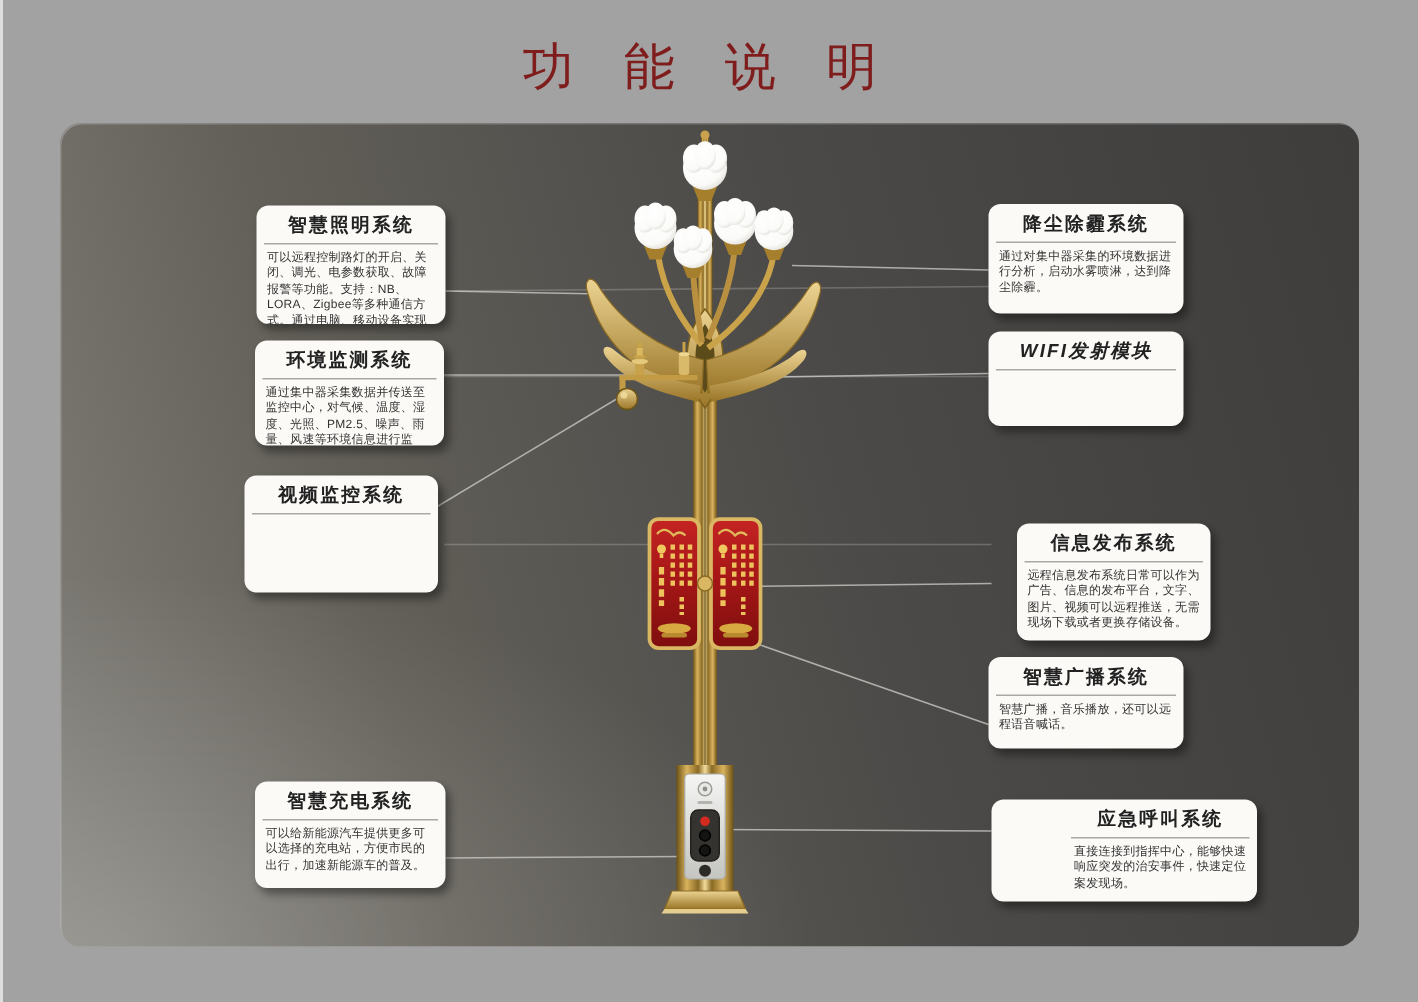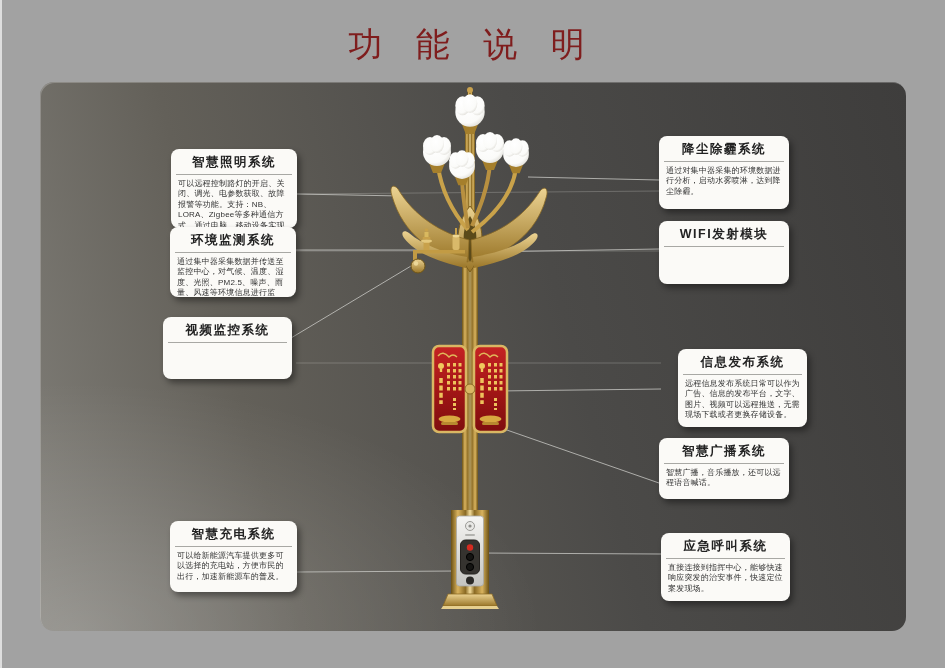--- a/index.html
+++ b/index.html
@@ -40,30 +40,30 @@
   }
   .callout .c-div{
     border-top:1px solid #a8a8a4;margin:0 5px;height:0;
   }
   .callout .c-body{
     font-size:8px;line-height:1.3;color:#333;
     padding:4px 7px 5px;text-align:left;
     white-space:pre-line;letter-spacing:.2px;
   }
   
-  .cl1{left:171px;top:149px;width:126px;height:79px;}
+  .cl1{left:171px;top:137px;width:126px;height:79px;}
   .cl2{left:170px;top:227px;width:126px;height:70px;}
-  .cl3{left:163px;top:317px;width:129px;height:62px;}
+  .cl3{left:163px;top:317px;width:129px;height:78px;}
   .cl4{left:170px;top:521px;width:127px;height:71px;}
   
   .cr1{left:659px;top:136px;width:130px;height:73px;}
-  .cr2{left:659px;top:221px;width:130px;height:63px;}
+  .cr2{left:659px;top:221px;width:130px;height:63px;font-style:italic;}
   .cr3{left:678px;top:349px;width:129px;height:78px;}
   .cr4{left:659px;top:438px;width:130px;height:61px;}
-  .cr5{left:661px;top:533px;width:129px;height:68px;}
+  .cr5{left:661px;top:533px;width:129px;height:68px;padding-left:48px;}
 </style>
 </head>
 <body>
 
 <div class="edge-line"></div>
 
 <div class="page-title">功 能 说 明</div>
 
 <div class="panel"></div>
 

